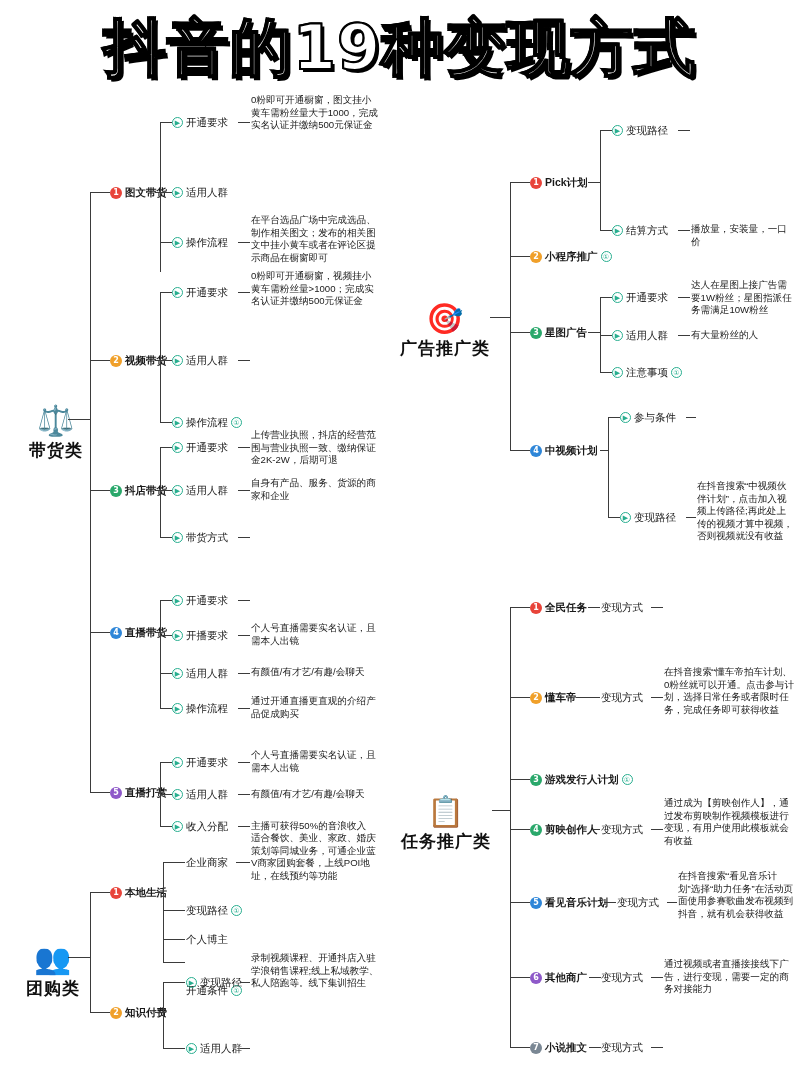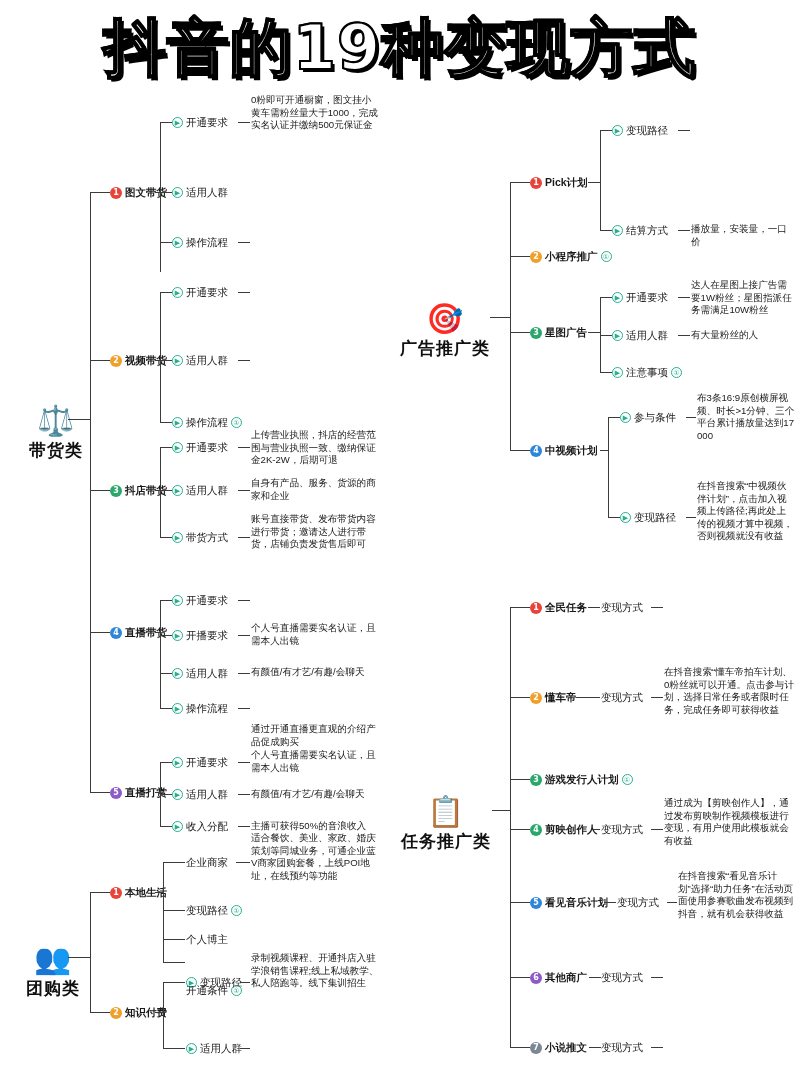--- a/index.html
+++ b/index.html
@@ -134,35 +134,37 @@
     <span class="play">▶</span>
     <span class="lbl">适用人群</span>
   </div>
 
   <div class="ln lnh" style="left:160px; top:150px; width:12px;"></div>
   <div class="node sub" style="left:172px; top:144px;">
     <span class="play">▶</span>
     <span class="lbl">操作流程</span>
   </div>
   <div class="ln lnh" style="left:238px; top:150px; width:12px;"></div>
+  <div class="leaf" style="left:251px; top:122px; width:130px;">在平台选品广场中完成选品、制作相关图文；发布的相关图文中挂小黄车或者在评论区提示商品在橱窗即可</div>
 
   <div class="ln lnh" style="left:90px; top:268px; width:20px;"></div>
   <div class="node" style="left:110px; top:262px;">
     <span class="num" style="background:#f0a02a">2</span>
     <span class="lbl">视频带货</span>
   </div>
   <div class="ln lnv" style="left:160px; top:200px; height:130px;"></div>
   <div class="ln lnh" style="left:155px; top:268px; width:6px;"></div>
 
   <div class="ln lnh" style="left:160px; top:200px; width:12px;"></div>
   <div class="node sub" style="left:172px; top:194px;">
     <span class="play">▶</span>
     <span class="lbl">开通要求</span>
   </div>
   <div class="ln lnh" style="left:238px; top:200px; width:12px;"></div>
+  <div class="leaf" style="left:251px; top:178px; width:130px;">0粉即可开通橱窗，视频挂小黄车需粉丝量&gt;1000；完成实名认证并缴纳500元保证金</div>
 
   <div class="ln lnh" style="left:160px; top:268px; width:12px;"></div>
   <div class="node sub" style="left:172px; top:262px;">
     <span class="play">▶</span>
     <span class="lbl">适用人群</span>
   </div>
   <div class="ln lnh" style="left:238px; top:268px; width:12px;"></div>
 
   <div class="ln lnh" style="left:160px; top:330px; width:12px;"></div>
   <div class="node sub" style="left:172px; top:324px;">
@@ -194,21 +196,20 @@
   </div>
   <div class="ln lnh" style="left:238px; top:398px; width:12px;"></div>
   <div class="leaf" style="left:251px; top:385px; width:130px;">自身有产品、服务、货源的商家和企业</div>
 
   <div class="ln lnh" style="left:160px; top:445px; width:12px;"></div>
   <div class="node sub" style="left:172px; top:439px;">
     <span class="play">▶</span>
     <span class="lbl">带货方式</span>
   </div>
   <div class="ln lnh" style="left:238px; top:445px; width:12px;"></div>
-  <div class="leaf" style="left:251px; top:421px; width:130px;">账号直接带货、发布带货内容进行带货；邀请达人进行带货，店铺负责发货售后即可</div>
 
   <div class="ln lnh" style="left:90px; top:540px; width:20px;"></div>
   <div class="node" style="left:110px; top:534px;">
     <span class="num" style="background:#2e86d8">4</span>
     <span class="lbl">直播带货</span>
   </div>
   <div class="ln lnv" style="left:160px; top:508px; height:108px;"></div>
   <div class="ln lnh" style="left:155px; top:540px; width:6px;"></div>
 
   <div class="ln lnh" style="left:160px; top:508px; width:12px;"></div>
@@ -233,21 +234,21 @@
   </div>
   <div class="ln lnh" style="left:238px; top:581px; width:12px;"></div>
   <div class="leaf" style="left:251px; top:574px; width:130px;">有颜值/有才艺/有趣/会聊天</div>
 
   <div class="ln lnh" style="left:160px; top:616px; width:12px;"></div>
   <div class="node sub" style="left:172px; top:610px;">
     <span class="play">▶</span>
     <span class="lbl">操作流程</span>
   </div>
   <div class="ln lnh" style="left:238px; top:616px; width:12px;"></div>
-  <div class="leaf" style="left:251px; top:603px; width:130px;margin-top:28px;">通过开通直播更直观的介绍产品促成购买</div>
+  <div class="leaf" style="left:251px; top:603px; width:130px;">通过开通直播更直观的介绍产品促成购买</div>
 
   <div class="ln lnh" style="left:90px; top:700px; width:20px;"></div>
   <div class="node" style="left:110px; top:694px;">
     <span class="num" style="background:#8e59c9">5</span>
     <span class="lbl">直播打赏</span>
   </div>
   <div class="ln lnv" style="left:160px; top:670px; height:64px;"></div>
   <div class="ln lnh" style="left:155px; top:700px; width:6px;"></div>
 
   <div class="ln lnh" style="left:160px; top:670px; width:12px;"></div>
@@ -411,21 +412,20 @@
   </div>
   <div class="ln lnv" style="left:608px; top:325px; height:100px;"></div>
   <div class="ln lnh" style="left:600px; top:358px; width:9px;"></div>
 
   <div class="ln lnh" style="left:608px; top:325px; width:12px;"></div>
   <div class="node sub" style="left:620px; top:319px;">
     <span class="play">▶</span>
     <span class="lbl">参与条件</span>
   </div>
   <div class="ln lnh" style="left:686px; top:325px; width:10px;"></div>
-  <div class="leaf" style="left:697px; top:300px; width:98px;">布3条16:9原创横屏视频、时长&gt;1分钟、三个平台累计播放量达到17000</div>
 
   <div class="ln lnh" style="left:608px; top:425px; width:12px;"></div>
   <div class="node sub" style="left:620px; top:419px;">
     <span class="play">▶</span>
     <span class="lbl">变现路径</span>
   </div>
   <div class="ln lnh" style="left:686px; top:425px; width:10px;"></div>
   <div class="leaf" style="left:697px; top:388px; width:98px;">在抖音搜索“中视频伙伴计划”，点击加入视频上传路径;再此处上传的视频才算中视频，否则视频就没有收益</div>
 
   <div class="root" style="left:398px; top:703px;">
@@ -492,20 +492,21 @@
   <div class="ln lnh" style="left:510px; top:885px; width:20px;"></div>
   <div class="node" style="left:530px; top:879px;">
     <span class="num" style="background:#8e59c9">6</span>
     <span class="lbl">其他商广</span>
   </div>
   <div class="ln lnh" style="left:589px; top:885px; width:12px;"></div>
   <div class="node sub" style="left:601px; top:879px;">
     <span class="lbl">变现方式</span>
   </div>
   <div class="ln lnh" style="left:651px; top:885px; width:12px;"></div>
+  <div class="leaf" style="left:664px; top:866px; width:131px;">通过视频或者直播接接线下广告，进行变现，需要一定的商务对接能力</div>
 
   <div class="ln lnh" style="left:510px; top:955px; width:20px;"></div>
   <div class="node" style="left:530px; top:949px;">
     <span class="num" style="background:#7a8794">7</span>
     <span class="lbl">小说推文</span>
   </div>
   <div class="ln lnh" style="left:589px; top:955px; width:12px;"></div>
   <div class="node sub" style="left:601px; top:949px;">
     <span class="lbl">变现方式</span>
   </div>

